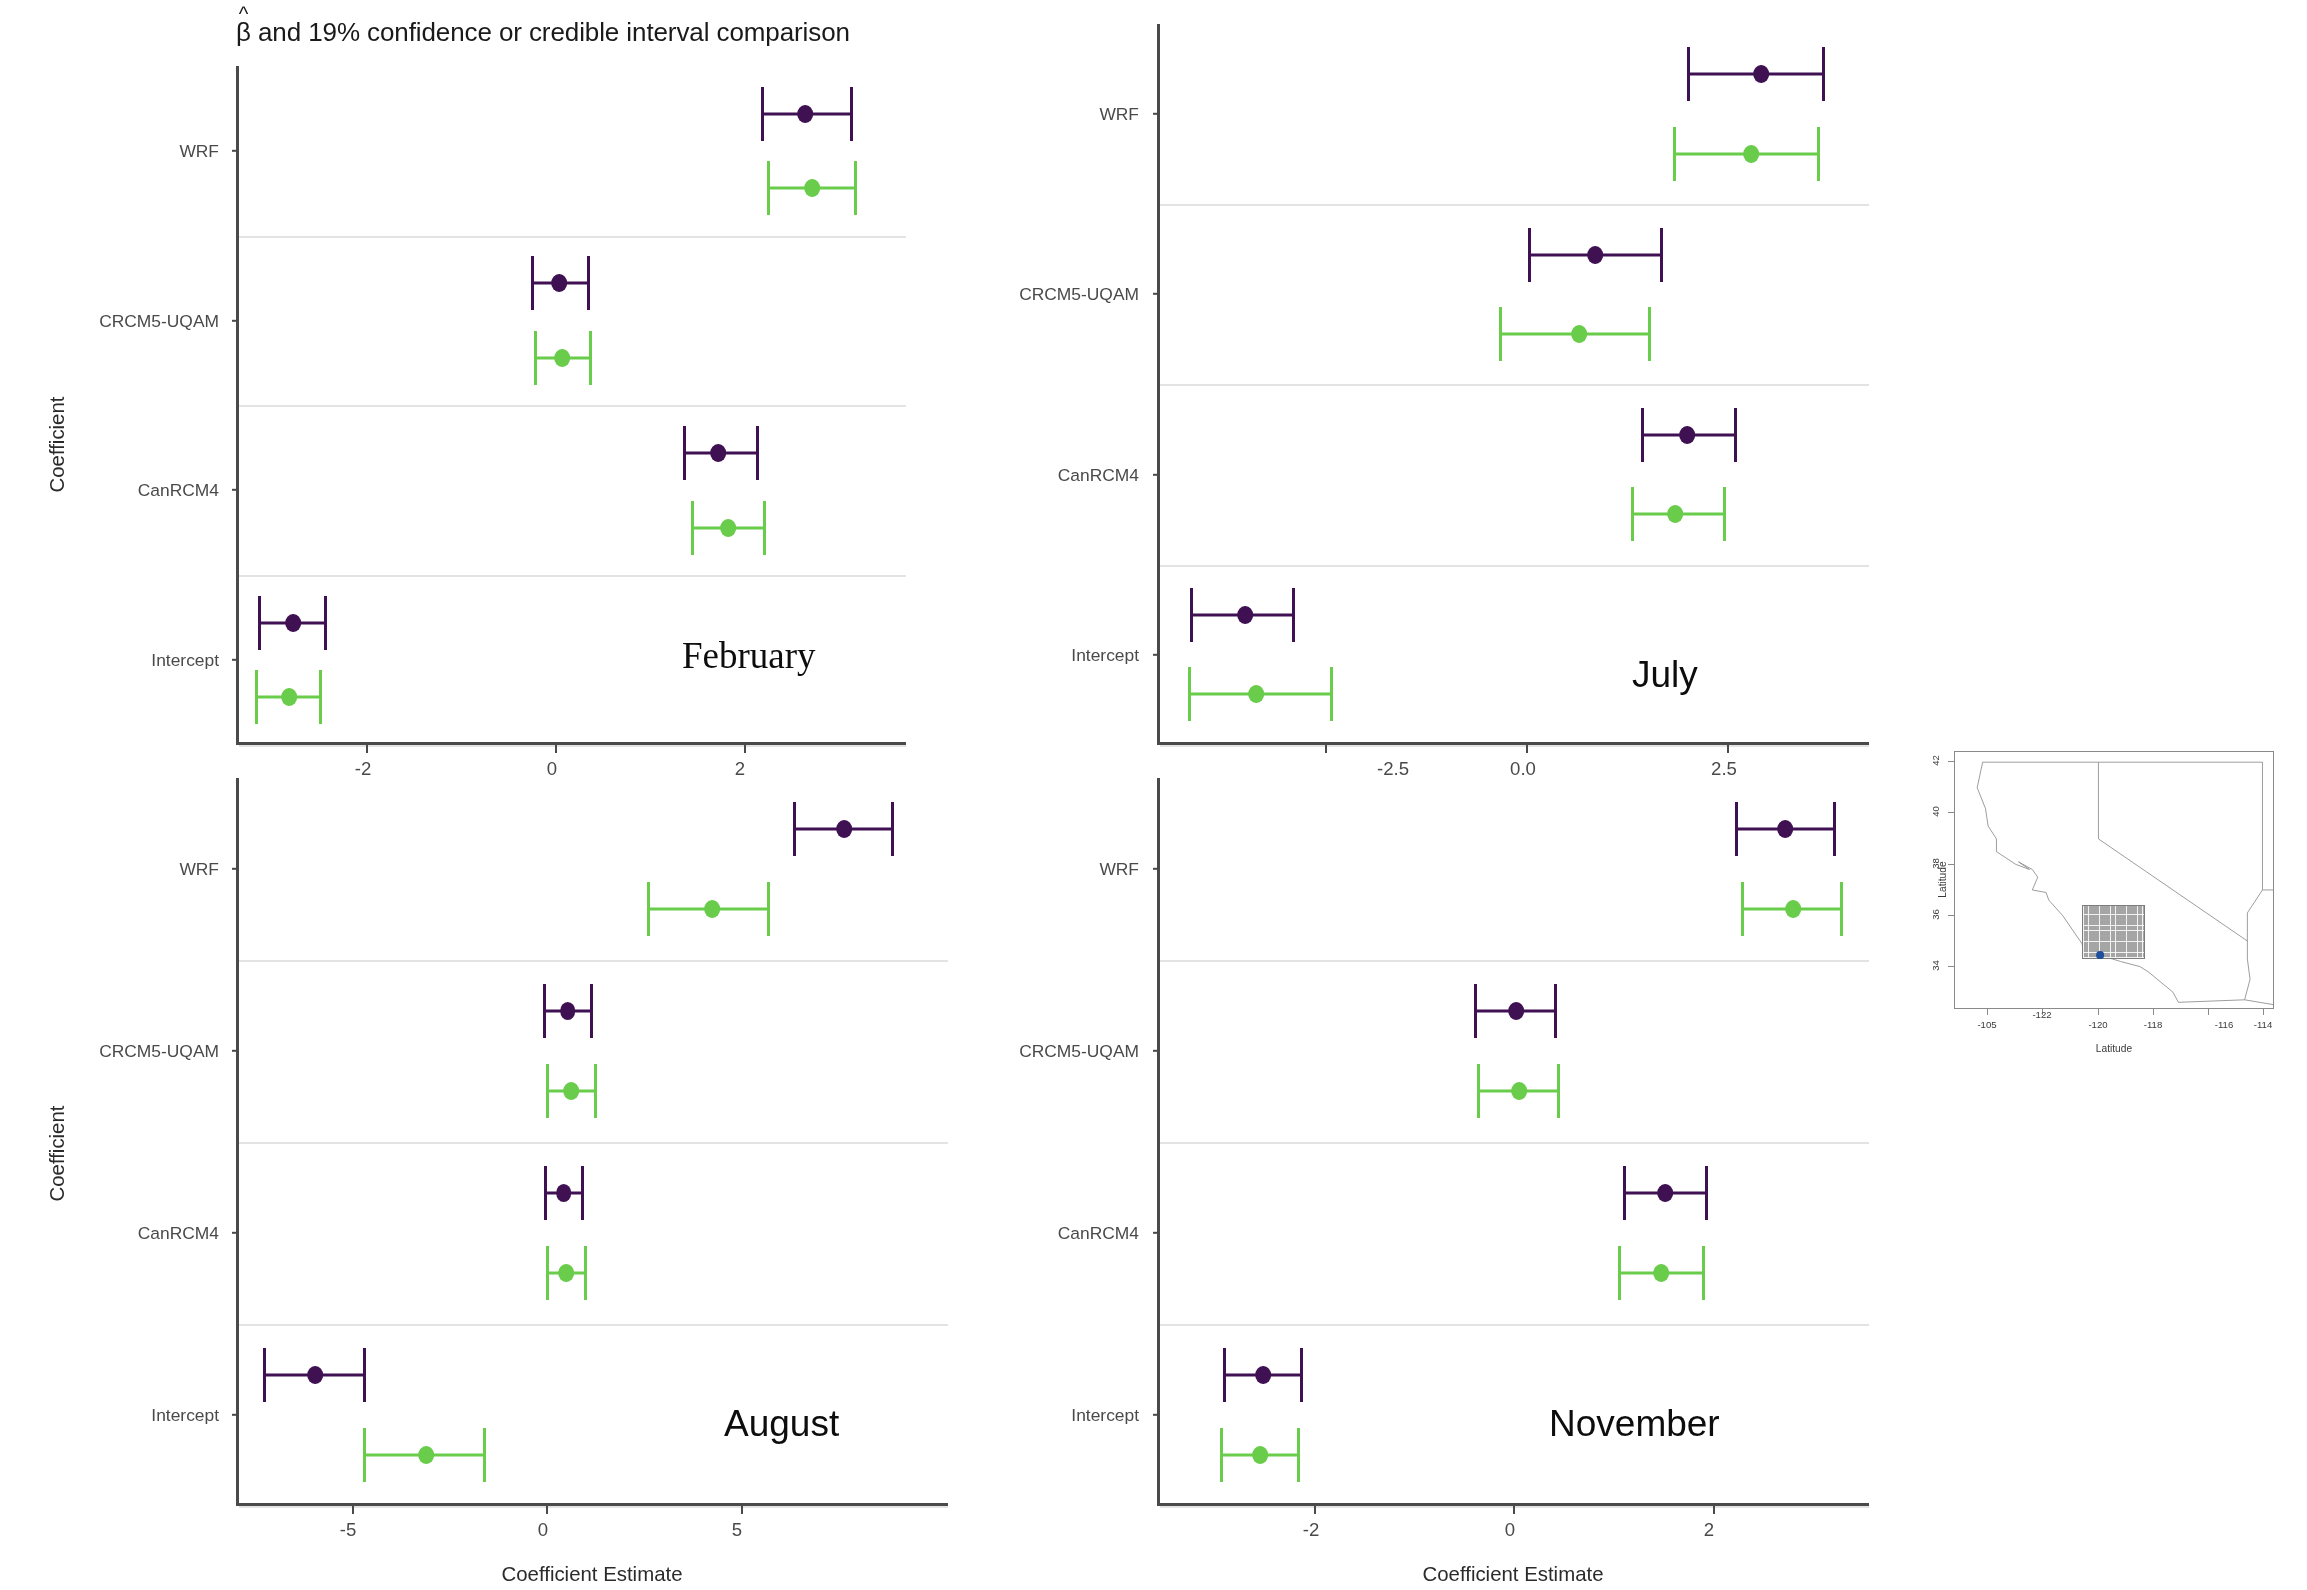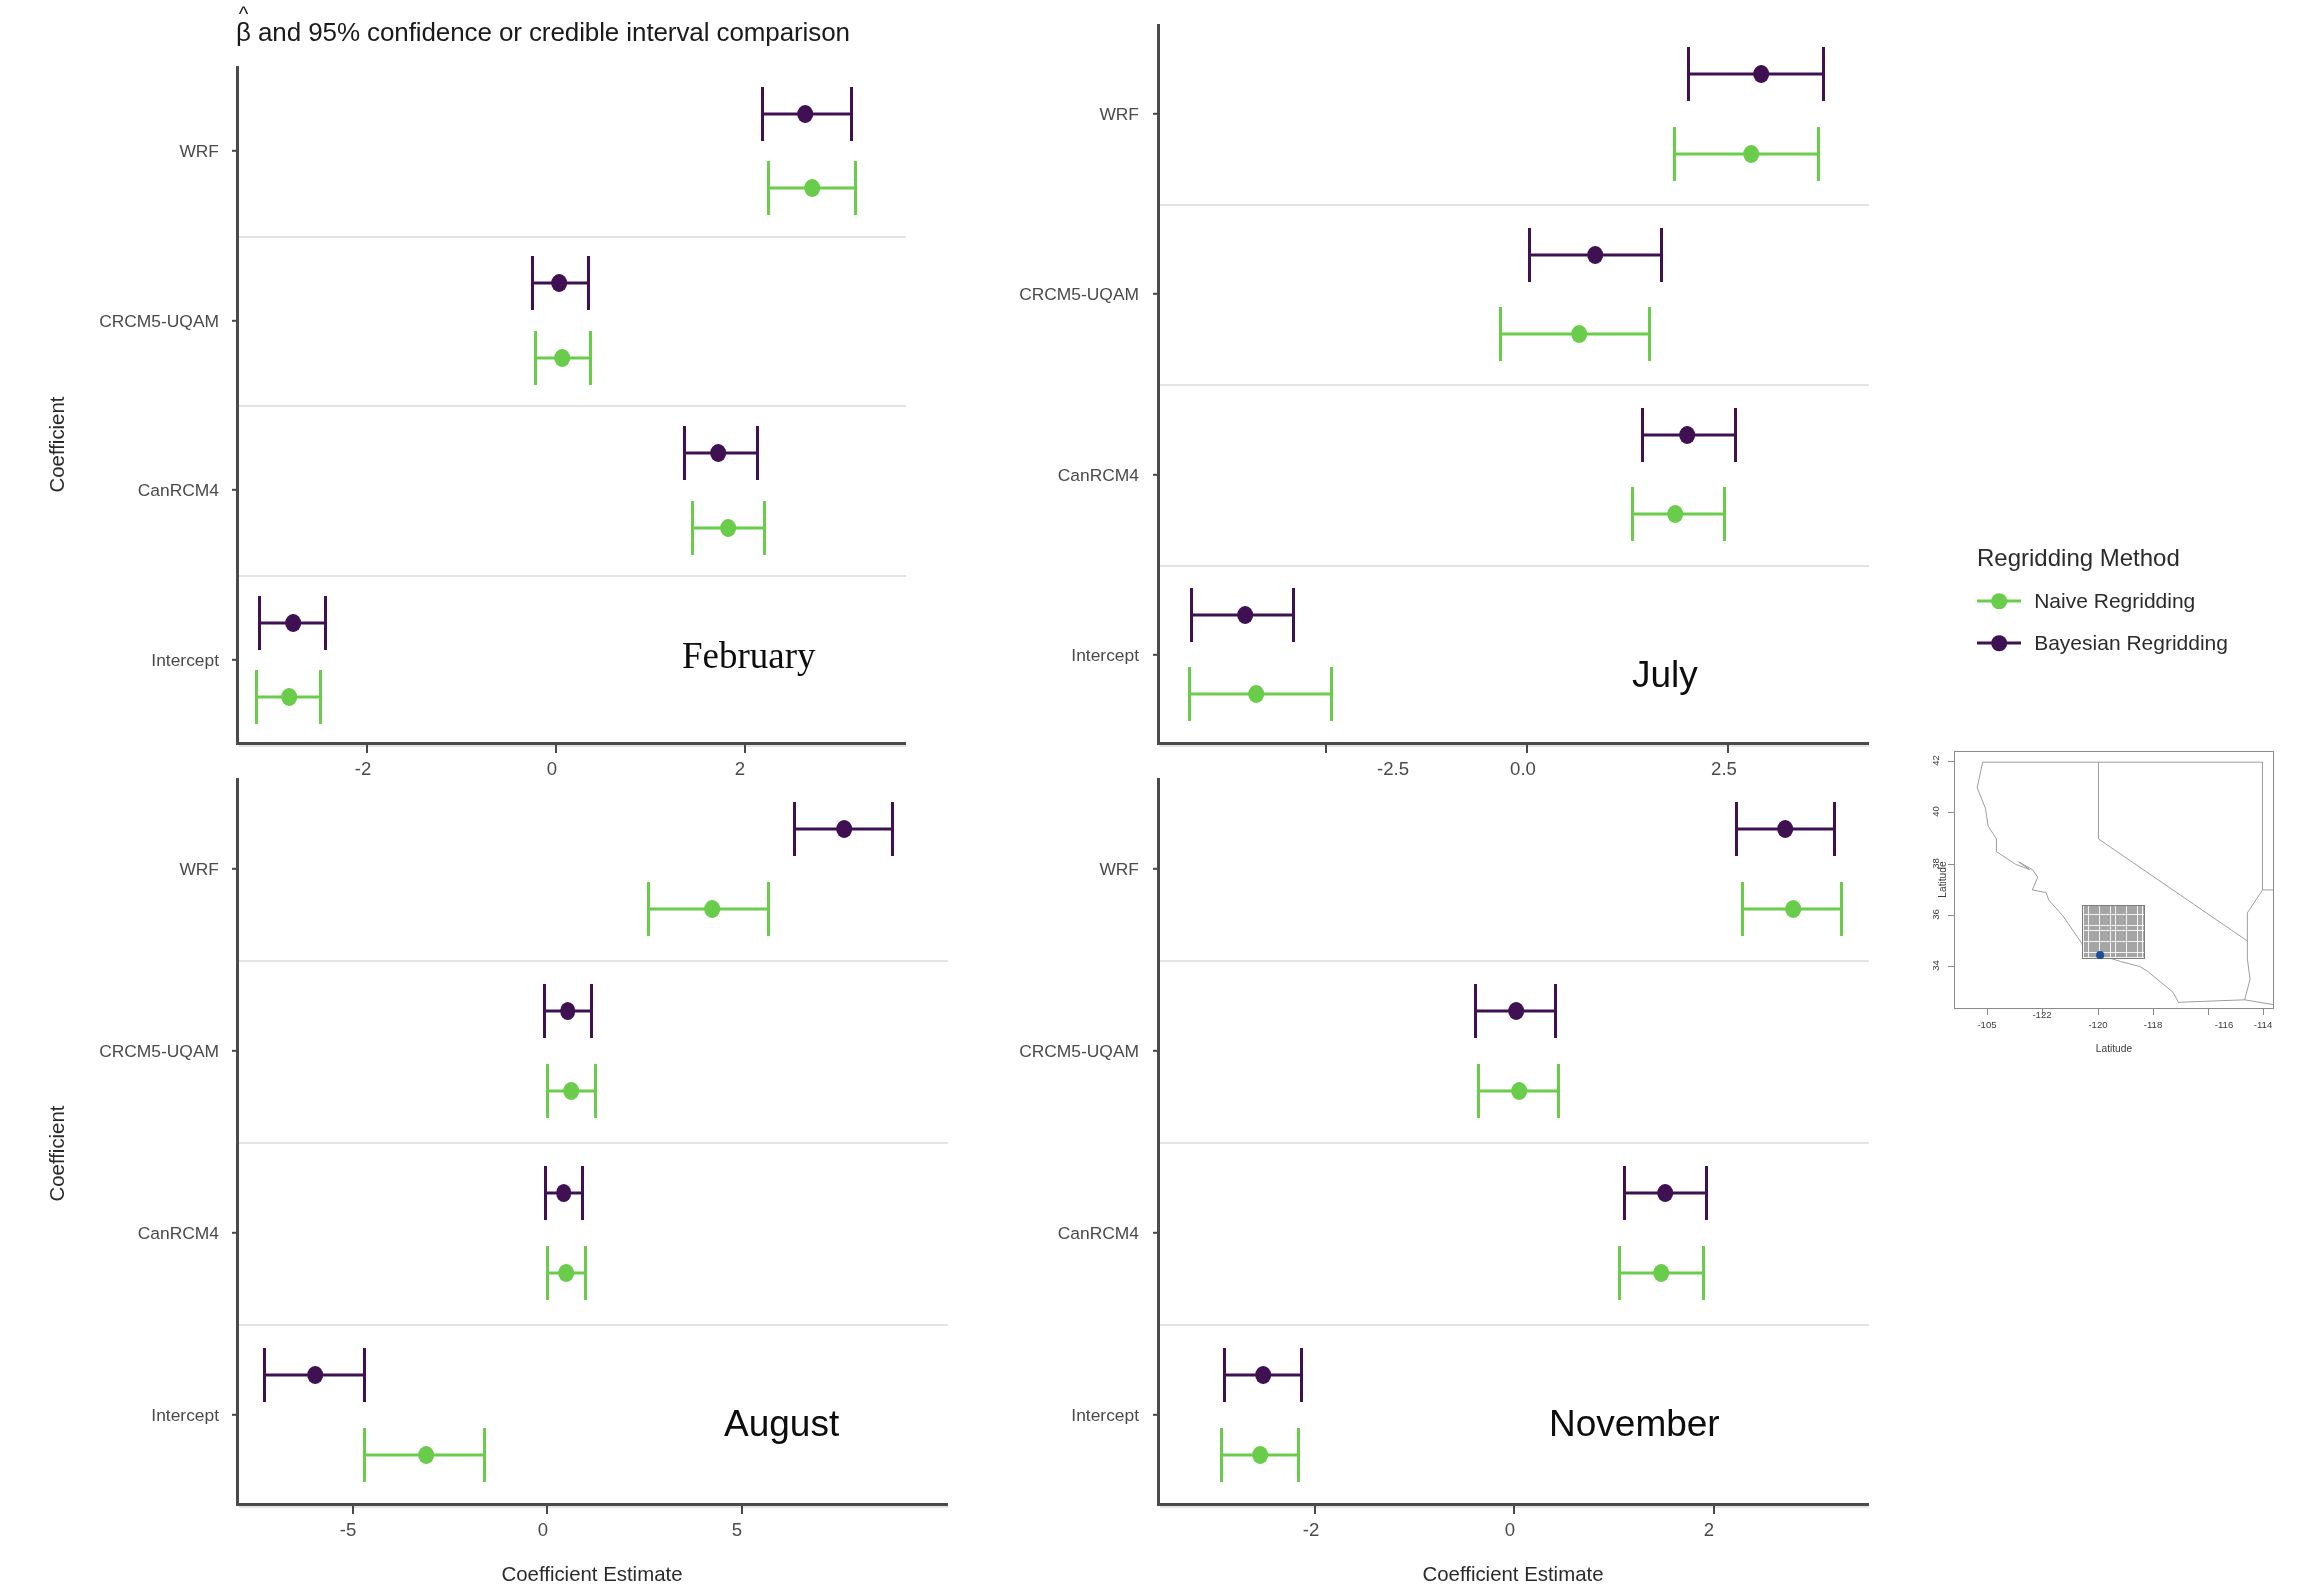--- a/index.html
+++ b/index.html
@@ -202,21 +202,21 @@
     position: absolute;
     width: 7.8px; height: 7.8px;
     border-radius: 50%;
     transform: translate(-50%, -50%);
   }
 </style>
 </head>
 <body>
 
 <div id="root">
-    <div class="plot-title" style="left: 236px; top: 17px;"><span class="hat-beta"><span class="hat">^</span><span>β</span></span><span> and 95% confidence or credible interval comparison</span></div>
+    <div class="plot-title" style="left: 236px; top: 17px;"><span class="hat-beta"><span class="hat">^</span><span>β</span></span><span> and 19% confidence or credible interval comparison</span></div>
     <div class="plot-area" style="left: 236px; top: 66px; width: 670px; height: 679px;">
       <div class="sep-line" style="top: 170px;"></div>
       <div class="sep-line" style="top: 339px;"></div>
       <div class="sep-line" style="top: 509px;"></div>
       <div class="sep-line" style="top: 679px;"></div>
       <div class="ytick-mark" style="left: -7.2px; top: 85px;"></div>
       <div class="ytick-mark" style="left: -7.2px; top: 255px;"></div>
       <div class="ytick-mark" style="left: -7.2px; top: 424px;"></div>
       <div class="ytick-mark" style="left: -7.2px; top: 594px;"></div>
       <div class="xtick-mark" style="left: 127px; top: 679px;"></div>
@@ -483,37 +483,20 @@
     </div>
     <div class="ytick-label" style="left: 916px; top: 869px; width: 223px;">WRF</div>
     <div class="ytick-label" style="left: 916px; top: 1051px; width: 223px;">CRCM5-UQAM</div>
     <div class="ytick-label" style="left: 916px; top: 1233px; width: 223px;">CanRCM4</div>
     <div class="ytick-label" style="left: 916px; top: 1415px; width: 223px;">Intercept</div>
     <div class="xtick-label" style="left: 1311px; top: 1519px;">-2</div>
     <div class="xtick-label" style="left: 1510px; top: 1519px;">0</div>
     <div class="xtick-label" style="left: 1709px; top: 1519px;">2</div>
     <div class="month-label" style="left: 1549px; top: 1403px;">November</div>
     <div class="axis-title-x" style="left: 1157px; top: 1563px; width: 712px;">Coefficient Estimate</div>
-    <div class="legend" style="left: 1977px; top: 544px;">
-      <div class="legend-title">Regridding Method</div>
-      <div class="legend-row">
-        <div class="legend-key">
-          <div class="lk-bar" style="background: rgb(105, 204, 75);"></div>
-          <div class="lk-dot" style="background: rgb(105, 204, 75);"></div>
-        </div>
-        <div class="legend-label">Naive Regridding</div>
-      </div>
-      <div class="legend-row">
-        <div class="legend-key">
-          <div class="lk-bar" style="background: rgb(63, 17, 82);"></div>
-          <div class="lk-dot" style="background: rgb(63, 17, 82);"></div>
-        </div>
-        <div class="legend-label">Bayesian Regridding</div>
-      </div>
-    </div>
     <div class="map-wrap" style="left: 1954px; top: 751px; width: 320px; height: 258px;">
       <div class="map-frame" style="left: 0px; top: 0px; width: 320px; height: 258px; overflow: hidden;">
         <svg width="320" height="258" style="position: absolute; left: 0px; top: 0px;" viewBox="0 0 533 430">
           <polyline points="45.9,17.0 36.8,59.6 50.5,93.7 55.1,123.5 68.9,144.8 68.9,166.0 101.1,187.3 124.1,195.8 105.7,183.1 128.7,195.8 137.8,208.6 128.7,229.9 151.6,234.2 156.2,246.9 179.2,272.5 211.4,319.3 216.0,338.5 248.1,340.6 275.7,349.1 307.9,357.6 321.6,366.1 363.0,400.2 372.2,417.2" fill="none" stroke="#8a8a8a" stroke-width="1.4"></polyline>
           <polyline points="45.9,17.0 238.9,17.0" fill="none" stroke="#8a8a8a" stroke-width="1.4"></polyline>
           <polyline points="238.9,17.0 238.9,144.8 487.1,315.0 487.1,344.9 491.6,378.9 482.5,413.0 372.2,417.2" fill="none" stroke="#8a8a8a" stroke-width="1.4"></polyline>
           <polyline points="238.9,17.0 512.3,17.0" fill="none" stroke="#8a8a8a" stroke-width="1.4"></polyline>
           <polyline points="512.3,17.0 512.3,229.9 487.1,268.2 487.1,315.0" fill="none" stroke="#8a8a8a" stroke-width="1.4"></polyline>
           <polyline points="512.3,229.9 744.4,229.9" fill="none" stroke="#8a8a8a" stroke-width="1.4"></polyline>
           <polyline points="482.5,413.0 533.0,421.5" fill="none" stroke="#8a8a8a" stroke-width="1.4"></polyline>

